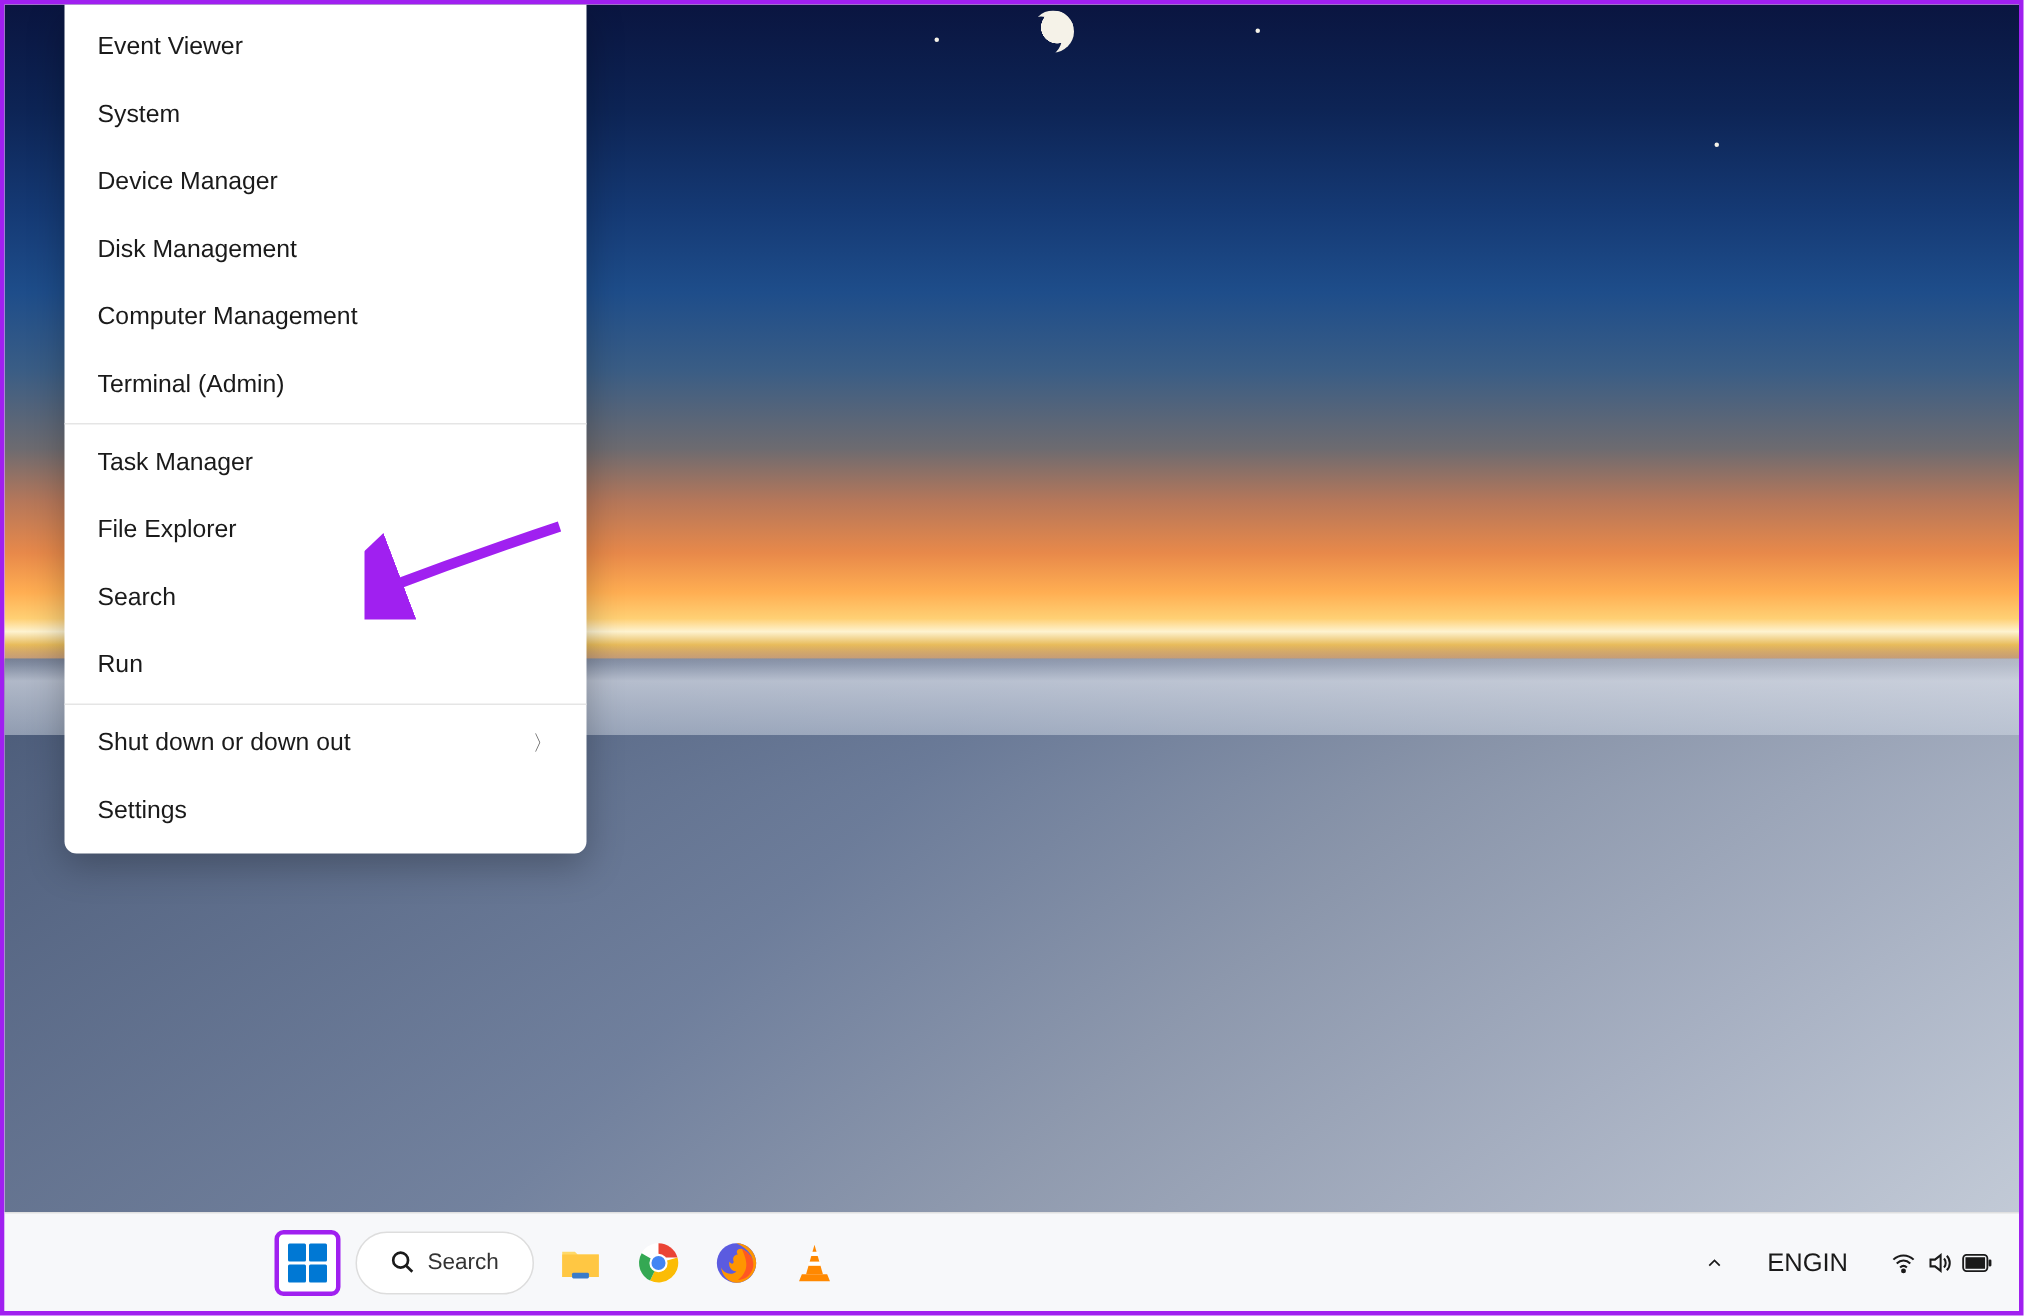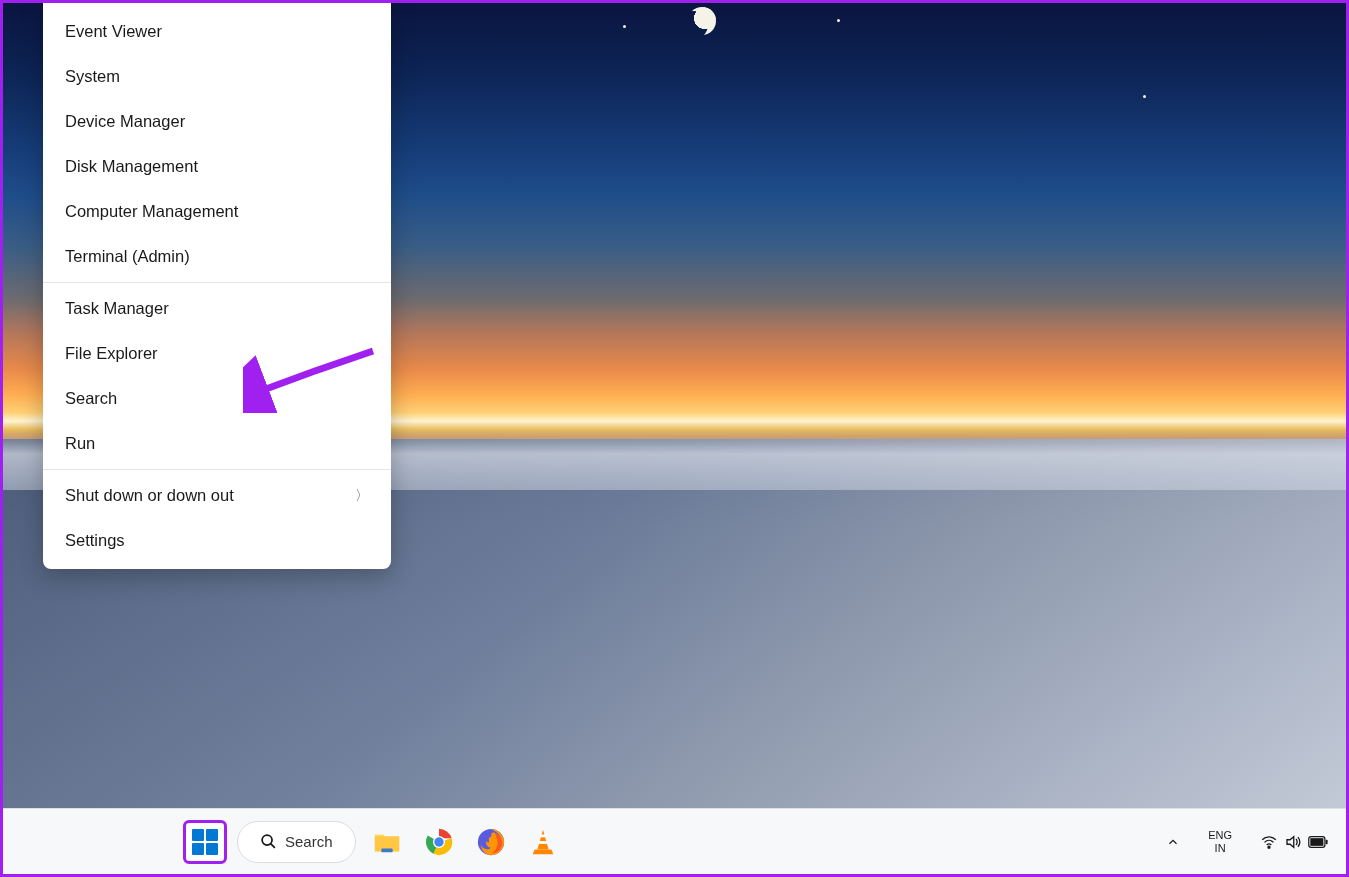--- a/index.html
+++ b/index.html
@@ -14,21 +14,21 @@
 .arrow-annotation{position:absolute;left:240px;top:340px;z-index:101;pointer-events:none}
 .taskbar{position:absolute;left:0;right:0;bottom:0;height:66px;background:#f7f8fa;display:flex;align-items:center;padding:0 10px;border-top:1px solid #e0e0e0}
 .taskbar-center{display:flex;align-items:center;gap:10px;margin-left:170px}
 .start-box{width:44px;height:44px;border:3px solid #a020f0;border-radius:6px;display:flex;align-items:center;justify-content:center;background:#fff}
 .start-icon{width:26px;height:26px;display:grid;grid-template-columns:1fr 1fr;grid-template-rows:1fr 1fr;gap:2px}
 .start-icon>div{background:#0078d4;border-radius:1px}
 .search-pill{display:flex;align-items:center;gap:8px;height:42px;padding:0 22px;background:#fff;border:1px solid #ddd;border-radius:21px;font-size:15px;color:#333;cursor:pointer}
 .tb-icon{width:42px;height:42px;display:flex;align-items:center;justify-content:center;cursor:pointer;border-radius:4px}
 .taskbar-right{margin-left:auto;display:flex;align-items:center;gap:12px}
 .tray-btn{display:flex;align-items:center;justify-content:center;height:40px;padding:0 8px;cursor:pointer;border-radius:4px;font-size:13px;color:#1a1a1a}
-.lang{flex-direction:column;line-height:1.15;font-size:11px}
+.lang{flex-direction:row;line-height:1.15;font-size:17px}
 .tray-icons-group{display:flex;align-items:center;gap:6px}
 .hills{position:absolute;left:0;right:0;top:50%;bottom:66px;background:linear-gradient(135deg,#4a5a78 0%,#5a6a88 20%,#6a7a98 40%,#8a95aa 60%,#a5aec0 80%,#c0c8d5 100%);opacity:0.92}
 .fog{position:absolute;left:0;right:0;top:49%;height:60px;background:linear-gradient(to bottom,rgba(255,255,255,0) 0%,rgba(220,225,235,.7) 40%,rgba(210,218,230,.5) 100%)}
 </style>
 </head>
 <body>
 
 <div class="desktop">
   <div class="moon"></div>
   <div class="star" style="top:16px;left:834px"></div>

